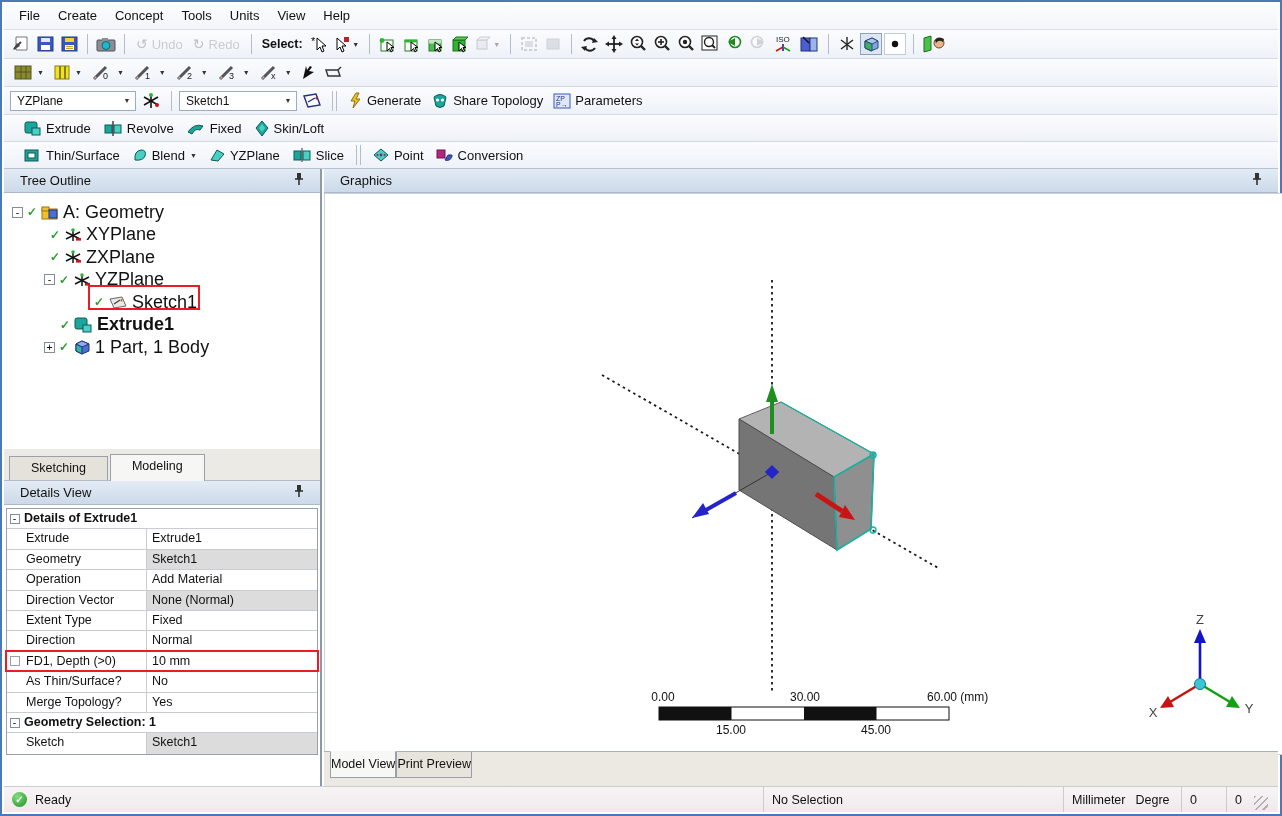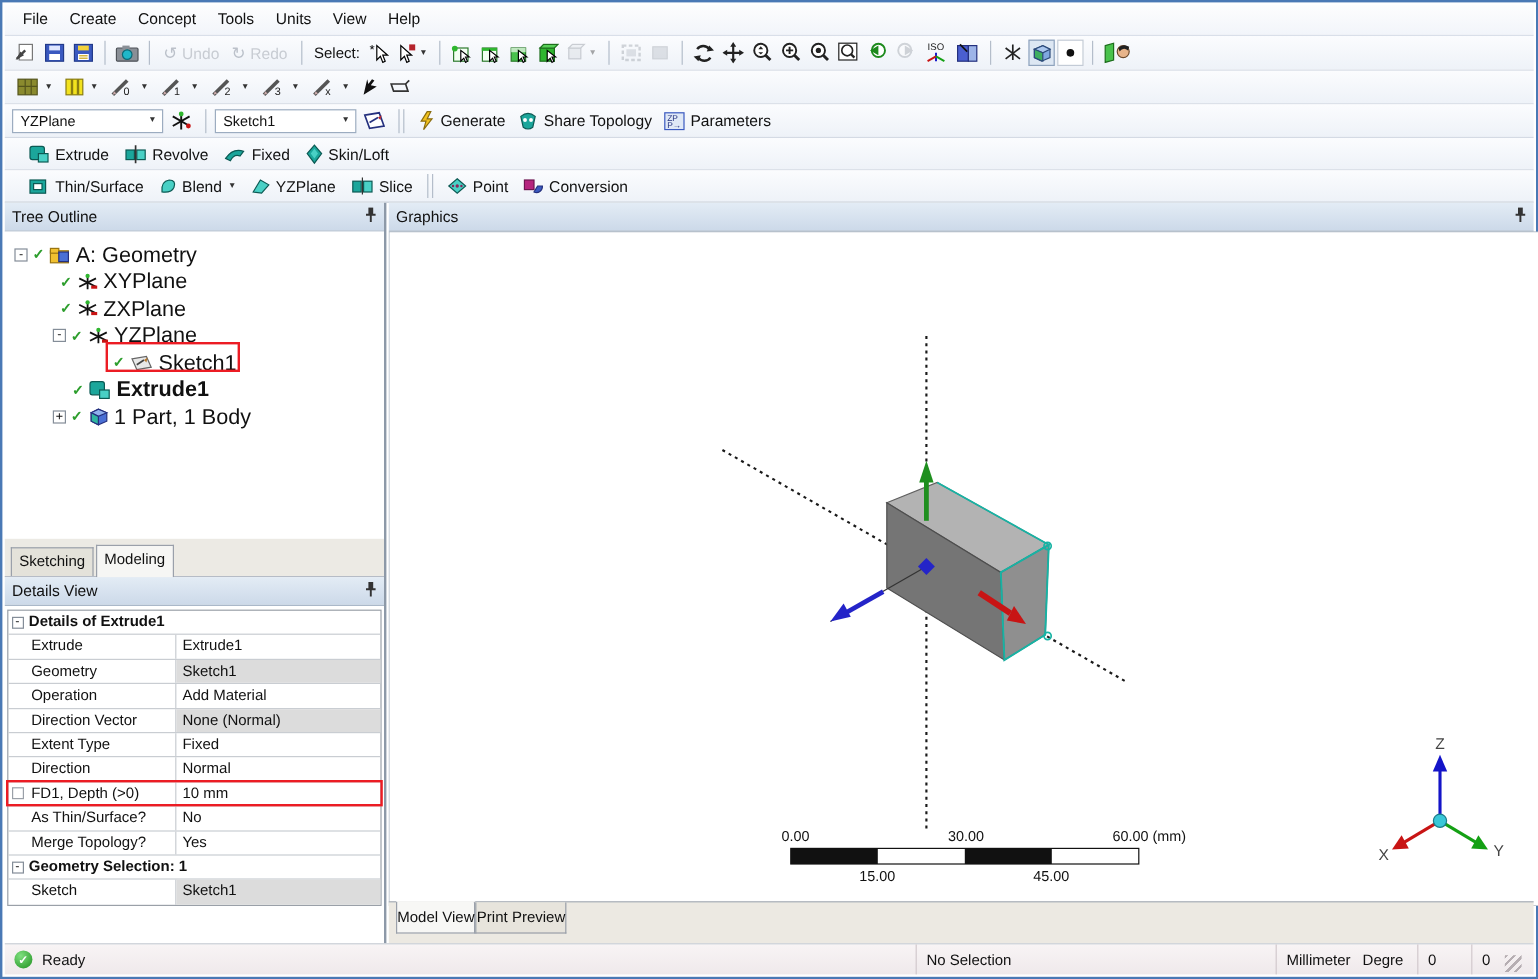--- a/index.html
+++ b/index.html
@@ -20,31 +20,31 @@
   .gray-label{color:#8c929c}
   .ddarrow{font-size:7px;color:#333;margin-left:1px}
   .combo{display:flex;align-items:center;background:#fff;border:1px solid #9cacc0;height:20px;width:126px;padding-left:6px;position:relative}
   .combo .val{flex:1;font-size:12px}
   .combo .btn{width:16px;height:18px;display:flex;align-items:center;justify-content:center;font-size:7px;color:#333}
   .teal-label{display:inline-flex;align-items:center;gap:4px;padding:1px 5px;white-space:nowrap}
   
   .main{position:absolute;left:2px;right:2px;top:167px;bottom:28px;background:#fff}
   .lpanel{position:absolute;left:0;top:0;bottom:0;width:318px;border-right:2px solid #8d99a8;background:#fff}
   .rpanel{position:absolute;left:320px;right:0;top:0;bottom:0;background:#fff}
-  .phead{position:absolute;left:0;right:0;height:24px;display:flex;align-items:center;background:linear-gradient(#e3ecf5,#ccd9e9);border-bottom:1px solid #aab8c9;padding:0 6px;font-size:13px}
+  .phead{position:absolute;left:0;right:0;height:24px;display:flex;align-items:center;background:linear-gradient(#e3ecf5,#ccd9e9);border-bottom:1px solid #aab8c9;padding:0 16px;font-size:13px}
   .pin{margin-left:auto;flex:none}
   
   .tree{position:absolute;left:0;right:0;top:24px;height:256px;background:#fff;overflow:hidden;padding-top:8px}
   .trow{display:flex;align-items:center;height:22.5px;gap:4px}
   .expbox{width:11px;height:11px;border:1px solid #848d98;background:#fff;display:inline-flex;align-items:center;justify-content:center;font-size:10px;line-height:9px;flex:none;font-family:"DejaVu Sans Mono",monospace}
   .chk{color:#2d9e2d;font-weight:bold;font-size:12px;flex:none}
   .tlabel{font-size:18px}
   
   .ptabs{position:absolute;left:0;right:0;top:280px;height:32px;background:#eceae4;border-bottom:1px solid #b6bcc6;display:flex;align-items:flex-end;padding-left:5px}
-  .ptab{border:1px solid #9aa0aa;border-bottom:none;padding:4px 6px 5px;font-size:12.5px;background:#e4e2da;margin-right:2px}
+  .ptab{border:1px solid #9aa0aa;border-bottom:none;padding:4px 21px 5px;font-size:12.5px;background:#e4e2da;margin-right:2px}
   .ptab.active{background:#f6f6f4;height:27px;position:relative;top:1px}
   
   .dview-head{top:312px}
   .dtable{position:absolute;left:2px;right:2px;top:339px;border:1px solid #9aa0a8;background:#fff;font-size:12.5px}
   .drow{display:flex;height:20.4px;border-bottom:1px solid #c9cdd2;align-items:stretch}
   .drow:last-child{border-bottom:none}
   .dmargin{width:15px;flex:none;display:flex;align-items:center;justify-content:center}
   .dlabel{width:125px;flex:none;border-right:1px solid #c9cdd2;padding:2px 4px;overflow:hidden;white-space:nowrap}
   .dvalue{flex:1;padding:2px 5px;overflow:hidden;white-space:nowrap}
   .dhead{flex:1;font-weight:bold;padding:2px 2px}
@@ -114,21 +114,21 @@
     <span class="sep"></span>
     <span class="tbtn dis">
         <span style="font-size:14px;color:#6d7787">↺</span>
         <span class="gray-label">Undo</span>
       </span>
     <span class="tbtn dis">
         <span style="font-size:14px;color:#6d7787">↻</span>
         <span class="gray-label">Redo</span>
       </span>
     <span class="sep"></span>
-    <span style="font-weight:normal;font-size:12.5px;padding:0 3px">Select:</span>
+    <span style="font-weight:bold;font-size:12.5px;padding:0 3px">Select:</span>
     <span class="ic">
         <svg width="18" height="17">
           <text x="1" y="9" font-size="11" fill="#000">*</text>
           <polygon points="7,2 7,14 10,11 12,16 14,15 12,10 16,10" fill="#fff" stroke="#000"></polygon>
         </svg>
       </span>
     <span class="ic" style="width:30px">
         <svg width="17" height="17">
           <rect x="10" y="1" width="5" height="5" fill="#b5242c"></rect>
           <polygon points="3,2 3,14 6,11 8,16 10,15 8,10 12,10" fill="#fff" stroke="#000"></polygon>

